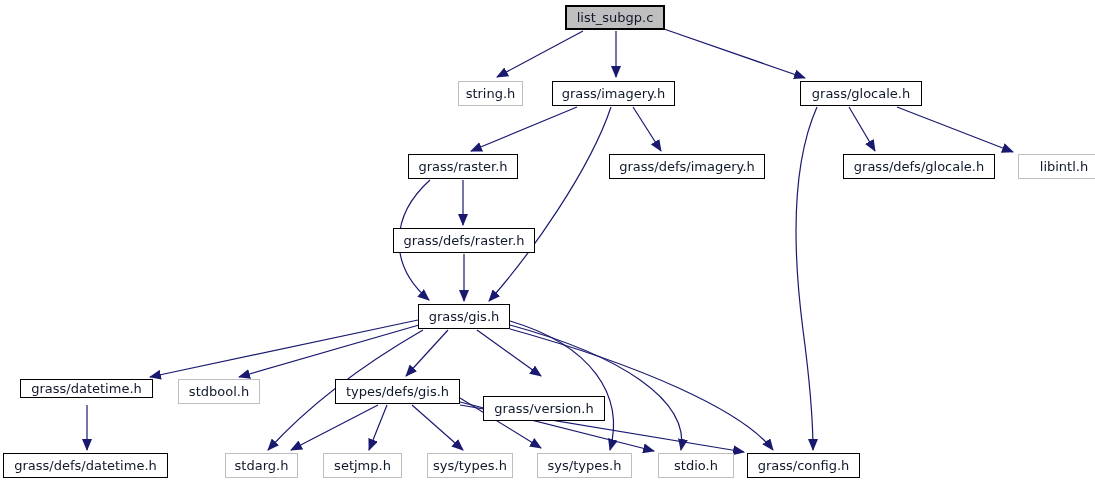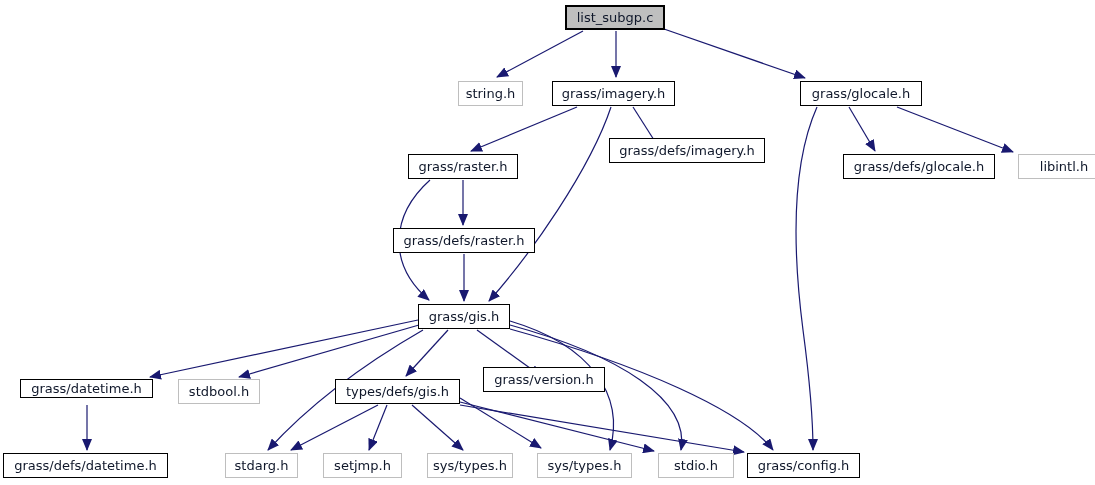--- a/index.html
+++ b/index.html
@@ -63,29 +63,29 @@
         <path d="M460,402 L654,451" class="edge" marker-end="url(#arrow)"></path>
         <path d="M460,405 L744,452" class="edge" marker-end="url(#arrow)"></path>
       </g>
   </svg>
   <div id="node-layer">
       <div class="node main" style="left: 565px; top: 5px; width: 100px; height: 25px;">list_subgp.c</div>
       <div class="node external" style="left: 458px; top: 81px; width: 65px; height: 25px;">string.h</div>
       <div class="node internal" style="left: 552px; top: 81px; width: 123px; height: 25px;">grass/imagery.h</div>
       <div class="node internal" style="left: 800px; top: 81px; width: 122px; height: 25px;">grass/glocale.h</div>
       <div class="node internal" style="left: 408px; top: 154px; width: 110px; height: 25px;">grass/raster.h</div>
-      <div class="node internal" style="left: 609px; top: 138px; width: 156px; height: 25px;">grass/defs/imagery.h</div>
+      <div class="node internal" style="left: 609px; top: 154px; width: 156px; height: 25px;">grass/defs/imagery.h</div>
       <div class="node internal" style="left: 843px; top: 154px; width: 152px; height: 25px;">grass/defs/glocale.h</div>
       <div class="node external" style="left: 1018px; top: 154px; width: 92px; height: 25px;">libintl.h</div>
       <div class="node internal" style="left: 393px; top: 228px; width: 142px; height: 25px;">grass/defs/raster.h</div>
       <div class="node internal" style="left: 418px; top: 304px; width: 92px; height: 25px;">grass/gis.h</div>
       <div class="node internal" style="left: 20px; top: 379px; width: 133px; height: 19px;">grass/datetime.h</div>
       <div class="node external" style="left: 178px; top: 379px; width: 82px; height: 25px;">stdbool.h</div>
       <div class="node internal" style="left: 335px; top: 379px; width: 125px; height: 25px;">types/defs/gis.h</div>
-      <div class="node internal" style="left: 483px; top: 367px; width: 122px; height: 25px;">grass/version.h</div>
+      <div class="node internal" style="left: 483px; top: 396px; width: 122px; height: 25px;">grass/version.h</div>
       <div class="node internal" style="left: 3px; top: 453px; width: 165px; height: 25px;">grass/defs/datetime.h</div>
       <div class="node external" style="left: 225px; top: 453px; width: 73px; height: 25px;">stdarg.h</div>
       <div class="node external" style="left: 323px; top: 453px; width: 79px; height: 25px;">setjmp.h</div>
       <div class="node external" style="left: 427px; top: 453px; width: 86px; height: 25px;">sys/types.h</div>
       <div class="node external" style="left: 537px; top: 453px; width: 95px; height: 25px;">sys/types.h</div>
       <div class="node external" style="left: 658px; top: 453px; width: 76px; height: 25px;">stdio.h</div>
       <div class="node internal" style="left: 747px; top: 453px; width: 113px; height: 25px;">grass/config.h</div>
     </div>
 </div>
 

